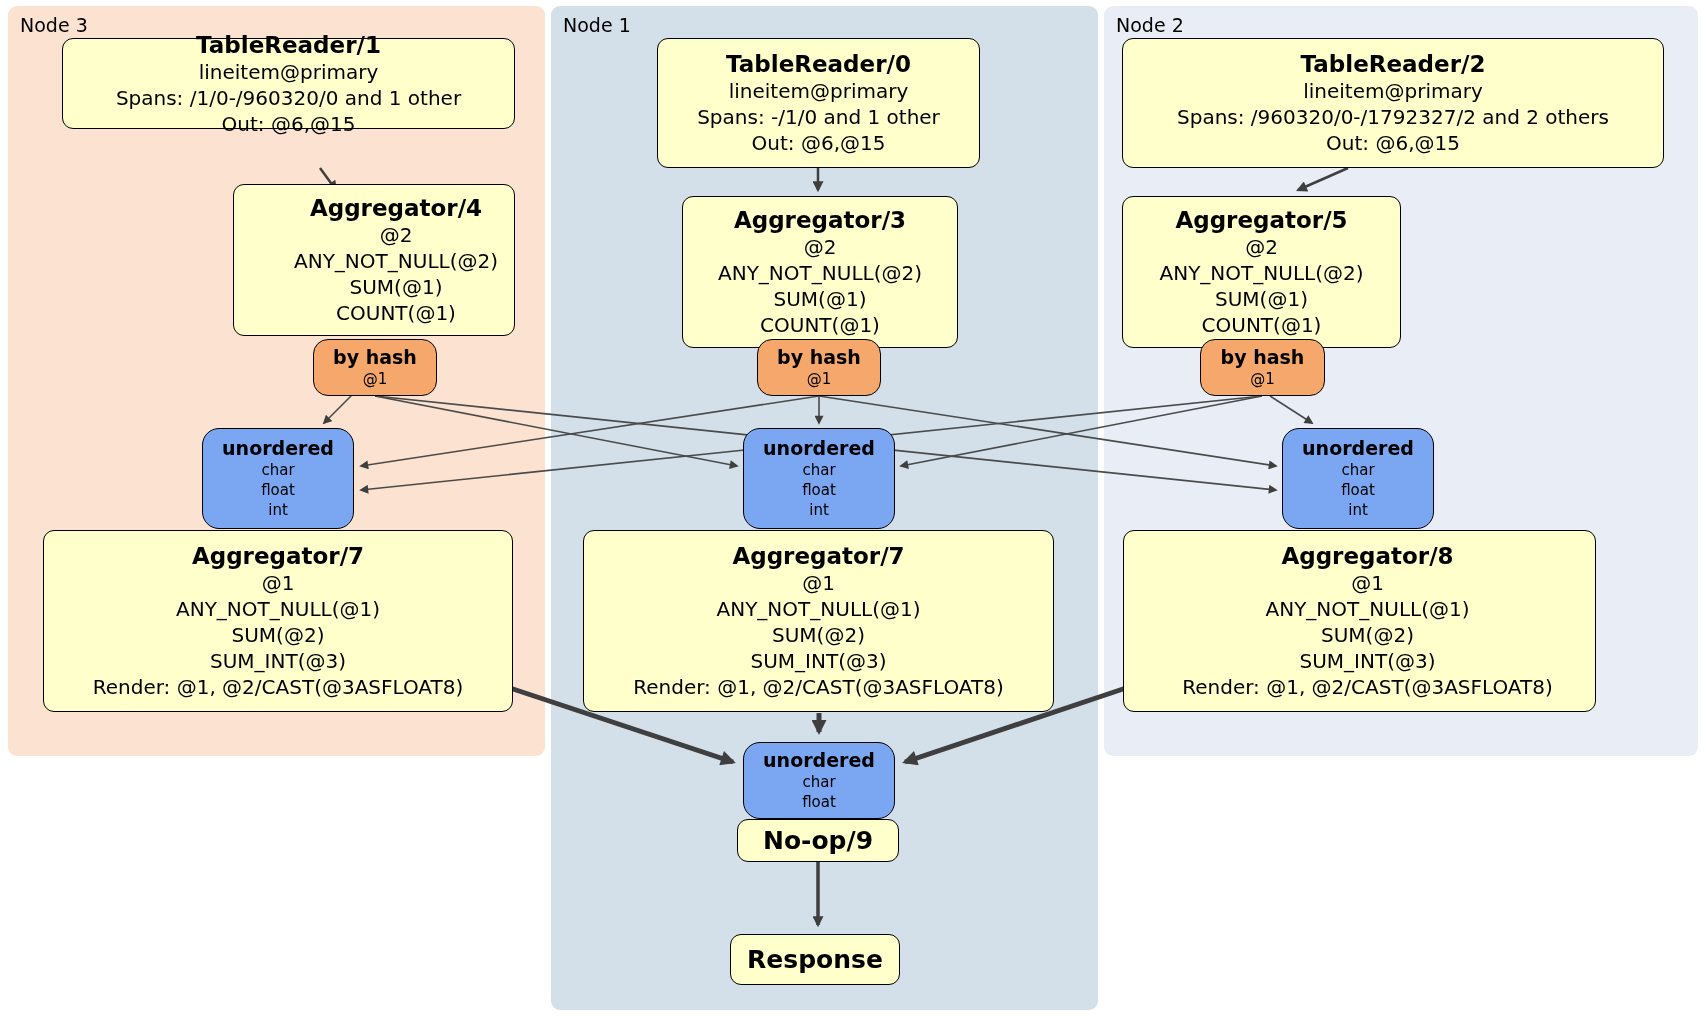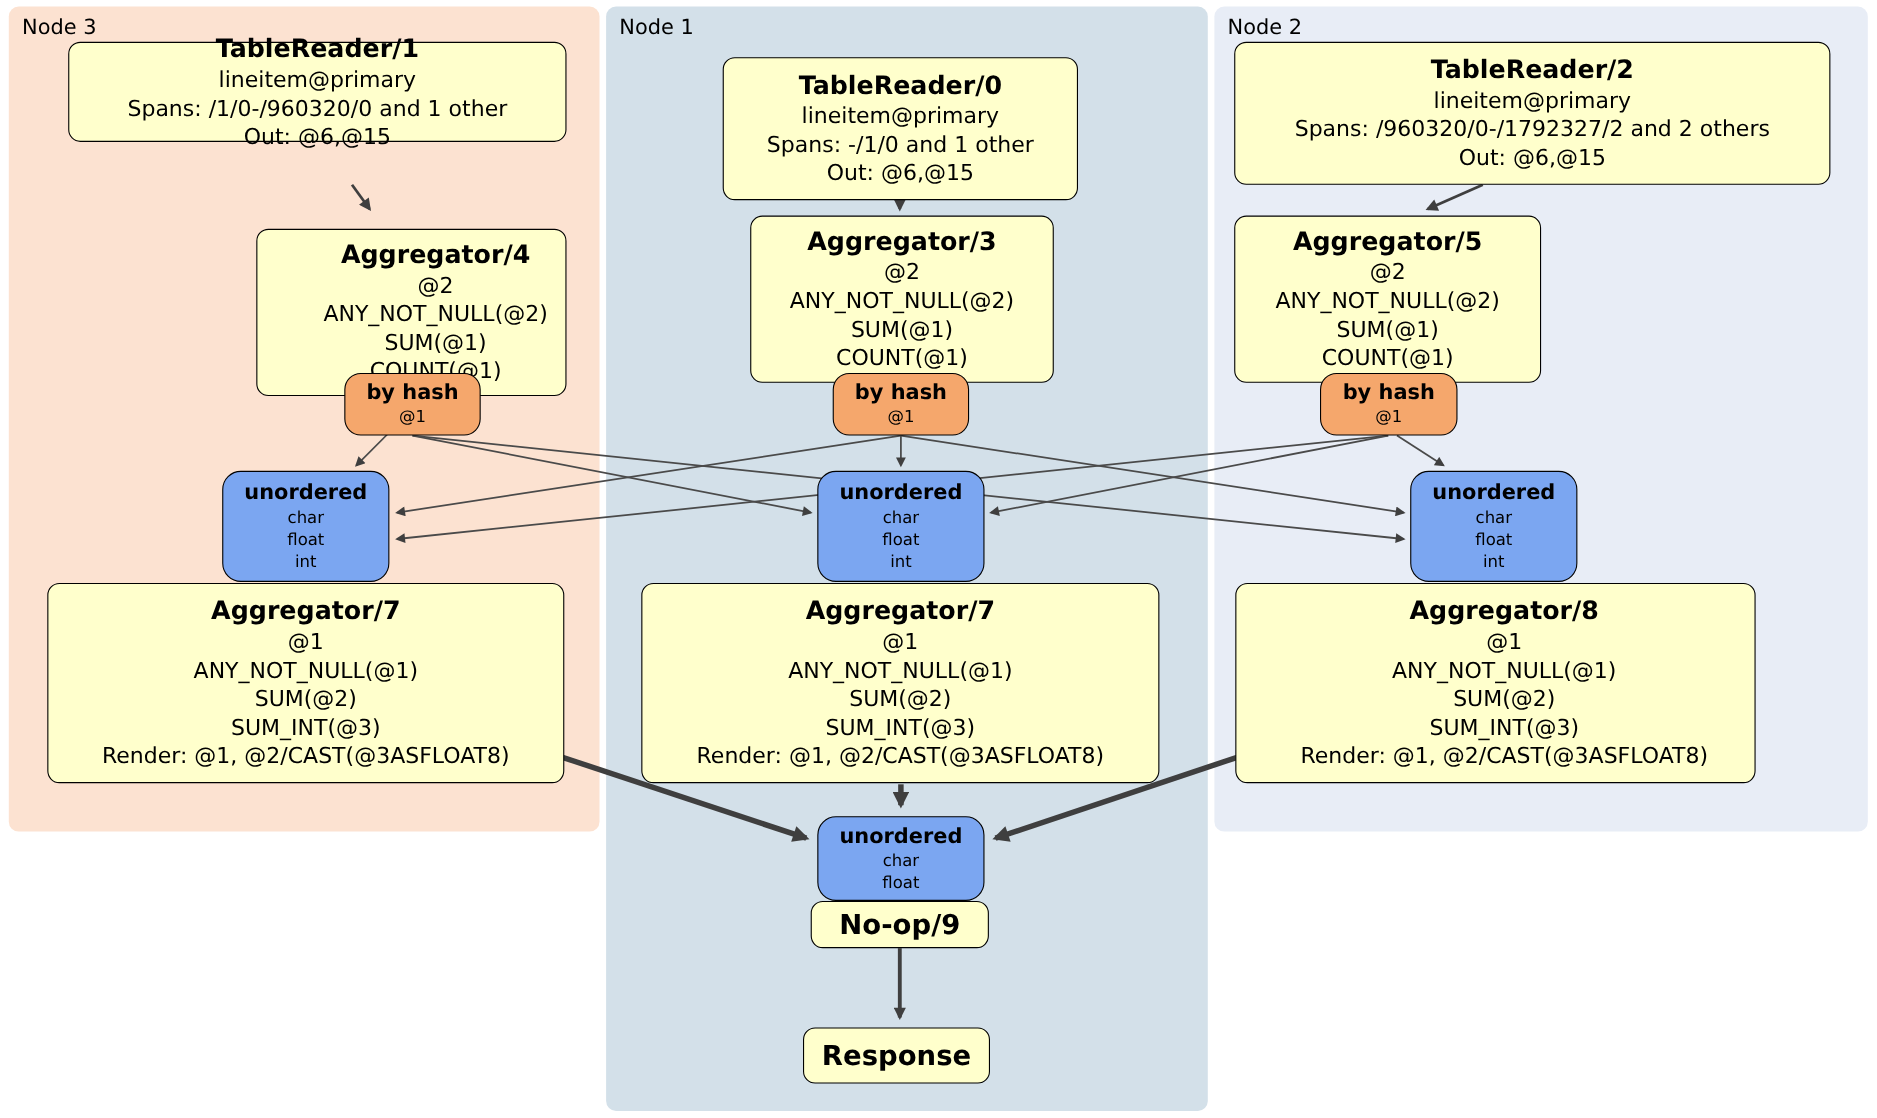--- a/index.html
+++ b/index.html
@@ -74,21 +74,21 @@
 
     <line x1="818" y1="862" x2="818" y2="925" stroke="#3f3f3f" stroke-width="3.5" marker-end="url(#m2)"></line>
   </svg>
 
   <div class="box ybox" style="left:62px;top:38px;width:453px;height:91px;">
     <div class="btitle">TableReader/1</div>
     <div class="bline">lineitem@primary</div>
     <div class="bline">Spans: /1/0-/960320/0 and 1 other</div>
     <div class="bline">Out: @6,@15</div>
   </div>
-  <div class="box ybox" style="left:233px;top:208px;width:282px;height:152px;padding-left:44px;">
+  <div class="box ybox" style="left:233px;top:184px;width:282px;height:152px;padding-left:44px;">
     <div class="btitle">Aggregator/4</div>
     <div class="bline">@2</div>
     <div class="bline">ANY_NOT_NULL(@2)</div>
     <div class="bline">SUM(@1)</div>
     <div class="bline">COUNT(@1)</div>
   </div>
   <div class="box rhash" style="left:313px;top:339px;width:124px;height:57px;">
     <div class="rtitle">by hash</div>
     <div class="rline">@1</div>
   </div>
@@ -100,21 +100,21 @@
   </div>
   <div class="box ybox" style="left:43px;top:530px;width:470px;height:182px;">
     <div class="btitle">Aggregator/7</div>
     <div class="bline">@1</div>
     <div class="bline">ANY_NOT_NULL(@1)</div>
     <div class="bline">SUM(@2)</div>
     <div class="bline">SUM_INT(@3)</div>
     <div class="bline">Render: @1, @2/CAST(@3ASFLOAT8)</div>
   </div>
 
-  <div class="box ybox" style="left:657px;top:52px;width:323px;height:130px;">
+  <div class="box ybox" style="left:657px;top:38px;width:323px;height:130px;">
     <div class="btitle">TableReader/0</div>
     <div class="bline">lineitem@primary</div>
     <div class="bline">Spans: -/1/0 and 1 other</div>
     <div class="bline">Out: @6,@15</div>
   </div>
   <div class="box ybox" style="left:682px;top:196px;width:276px;height:152px;">
     <div class="btitle">Aggregator/3</div>
     <div class="bline">@2</div>
     <div class="bline">ANY_NOT_NULL(@2)</div>
     <div class="bline">SUM(@1)</div>

